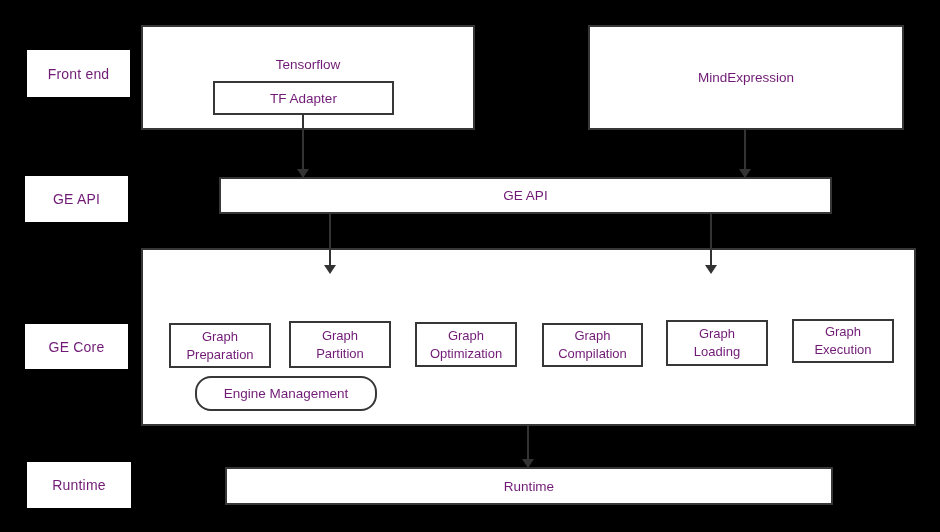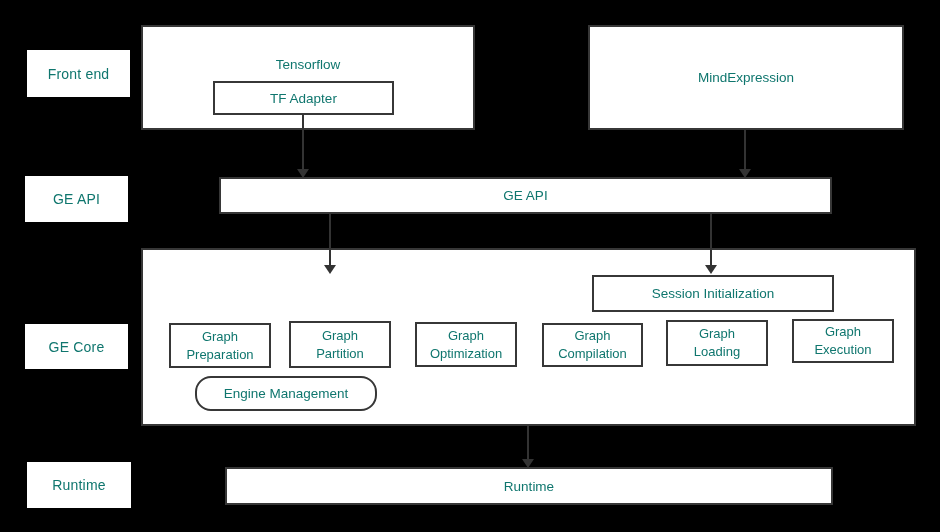--- a/index.html
+++ b/index.html
@@ -7,21 +7,21 @@
     padding: 0;
     background: #000000;
   }
   .screen {
     position: relative;
     width: 940px;
     height: 532px;
     background: #000000;
     overflow: hidden;
     font-family: "Liberation Sans", "DejaVu Sans", sans-serif;
-    color: #0f766e;
+    color: #701a75;
   }
   .box {
     position: absolute;
     background: #ffffff;
     box-sizing: border-box;
     display: flex;
     align-items: center;
     justify-content: center;
     text-align: center;
   }
@@ -153,23 +153,20 @@
       <span>TF Adapter</span>
     </div>
   </div>
 
   <div class="box bordered bar" style="left:219px; top:177px; width:613px; height:37px;">
     <span>GE API</span>
   </div>
 
   <div class="panel" style="left:141px; top:248px; width:775px; height:178px;">
 
-    <div class="init-box" style="left:449px; top:25px; width:242px; height:37px;">
-      <span>Session Initialization</span>
-    </div>
 
     <div class="module" style="left:26px; top:73px; width:102px; height:45px;">
       <span class="mlabel">Graph
 Preparation</span>
     </div>
     <div class="module" style="left:146px; top:71px; width:102px; height:47px;">
       <span class="mlabel">Graph
 Partition</span>
     </div>
     <div class="module" style="left:272px; top:72px; width:102px; height:45px;">

